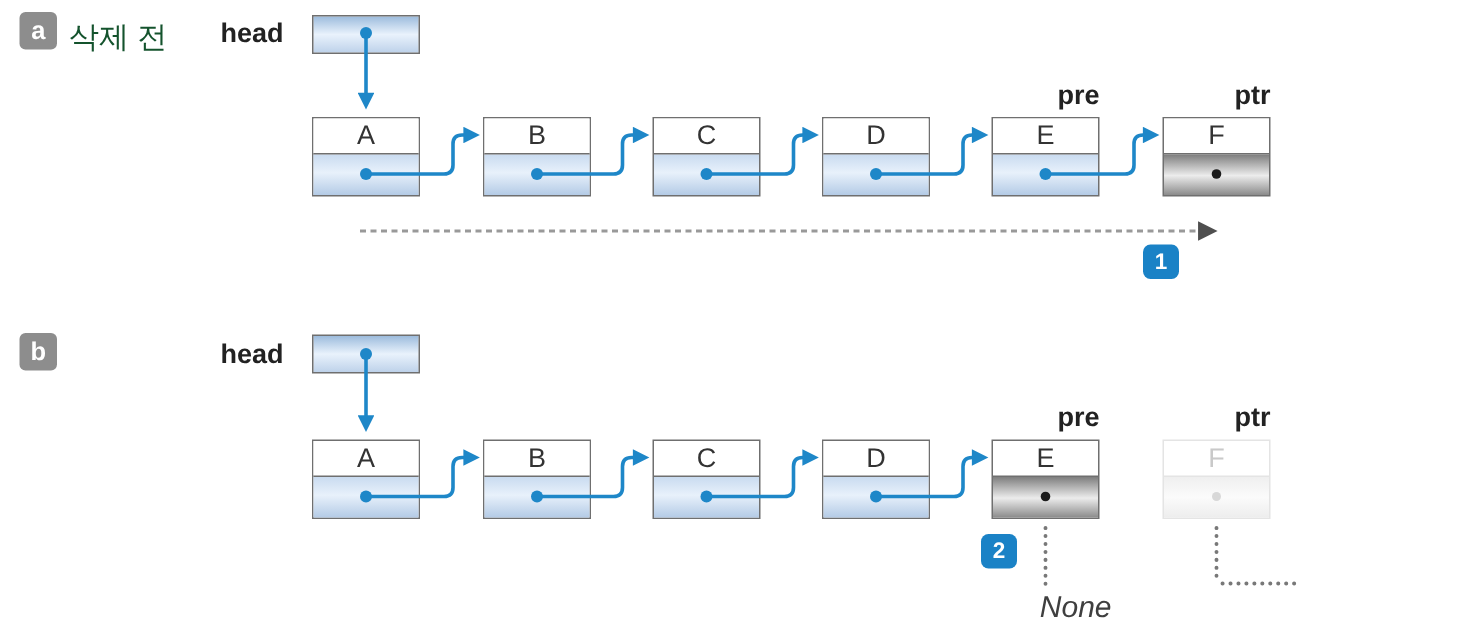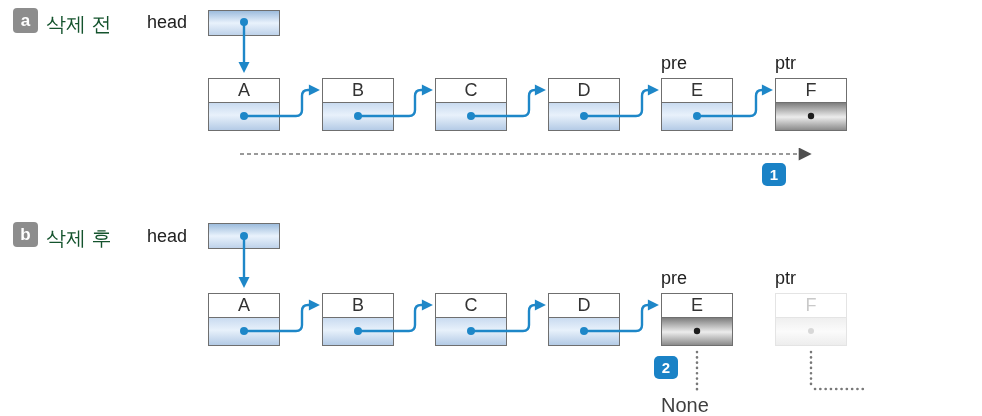--- a/index.html
+++ b/index.html
@@ -25,27 +25,27 @@
     background:linear-gradient(180deg,#efefef 0%,#fbfbfb 50%,#ededed 100%);}
   .head-box{
     position:absolute;width:72px;height:26px;box-sizing:border-box;border:1.5px solid #6f6f6f;
     background:linear-gradient(180deg,#9dbcdd 0%,#e9f2fc 50%,#bed2ea 100%);
   }
   .sec-badge{
     position:absolute;width:25px;height:25px;background:#8d8d8d;border-radius:4px;
     color:#fff;font-size:17px;font-weight:bold;display:flex;align-items:center;justify-content:center;
   }
   .sec-title{position:absolute;font-size:20px;color:#14532d;}
-  .lbl{position:absolute;font-size:18px;color:#222;}
-  .center{text-align:left;}
+  .lbl{position:absolute;font-size:18px;color:#222;font-weight:bold;}
+  .center{text-align:right;}
   .step-badge{
     position:absolute;width:24px;height:23px;background:#1a82c6;border-radius:5px;
     color:#fff;font-size:15px;font-weight:bold;display:flex;align-items:center;justify-content:center;
   }
-  .none-lbl{position:absolute;font-size:20px;color:#3f3f3f;}
+  .none-lbl{position:absolute;font-size:20px;color:#3f3f3f;font-style:italic;}
   .note{position:absolute;font-size:19px;color:#222;}
 </style>
 </head>
 <body>
 
 <div class="canvas">
 
   <div class="sec-badge" style="left:13px;top:8px">a</div>
   <div class="sec-title" style="left:46px;top:11px">삭제 전</div>
   <div class="lbl" style="left:147px;top:12px">head</div>
@@ -75,21 +75,20 @@
     <div class="cell-top">F</div>
     <div class="cell-bot gray"></div>
   </div>
 
   <div class="lbl center" style="left:661px;top:53px;width:72px">pre</div>
   <div class="lbl center" style="left:775px;top:53px;width:72px">ptr</div>
 
   <div class="step-badge" style="left:762px;top:163px">1</div>
 
   <div class="sec-badge" style="left:13px;top:222px">b</div>
-  <div class="sec-title" style="left:46px;top:225px">삭제 후</div>
   <div class="lbl" style="left:147px;top:226px">head</div>
   <div class="head-box" style="left:208px;top:223px"></div>
 
   <div class="node" style="left:208px;top:293px">
     <div class="cell-top">A</div>
     <div class="cell-bot"></div>
   </div>
   <div class="node" style="left:322px;top:293px">
     <div class="cell-top">B</div>
     <div class="cell-bot"></div>

